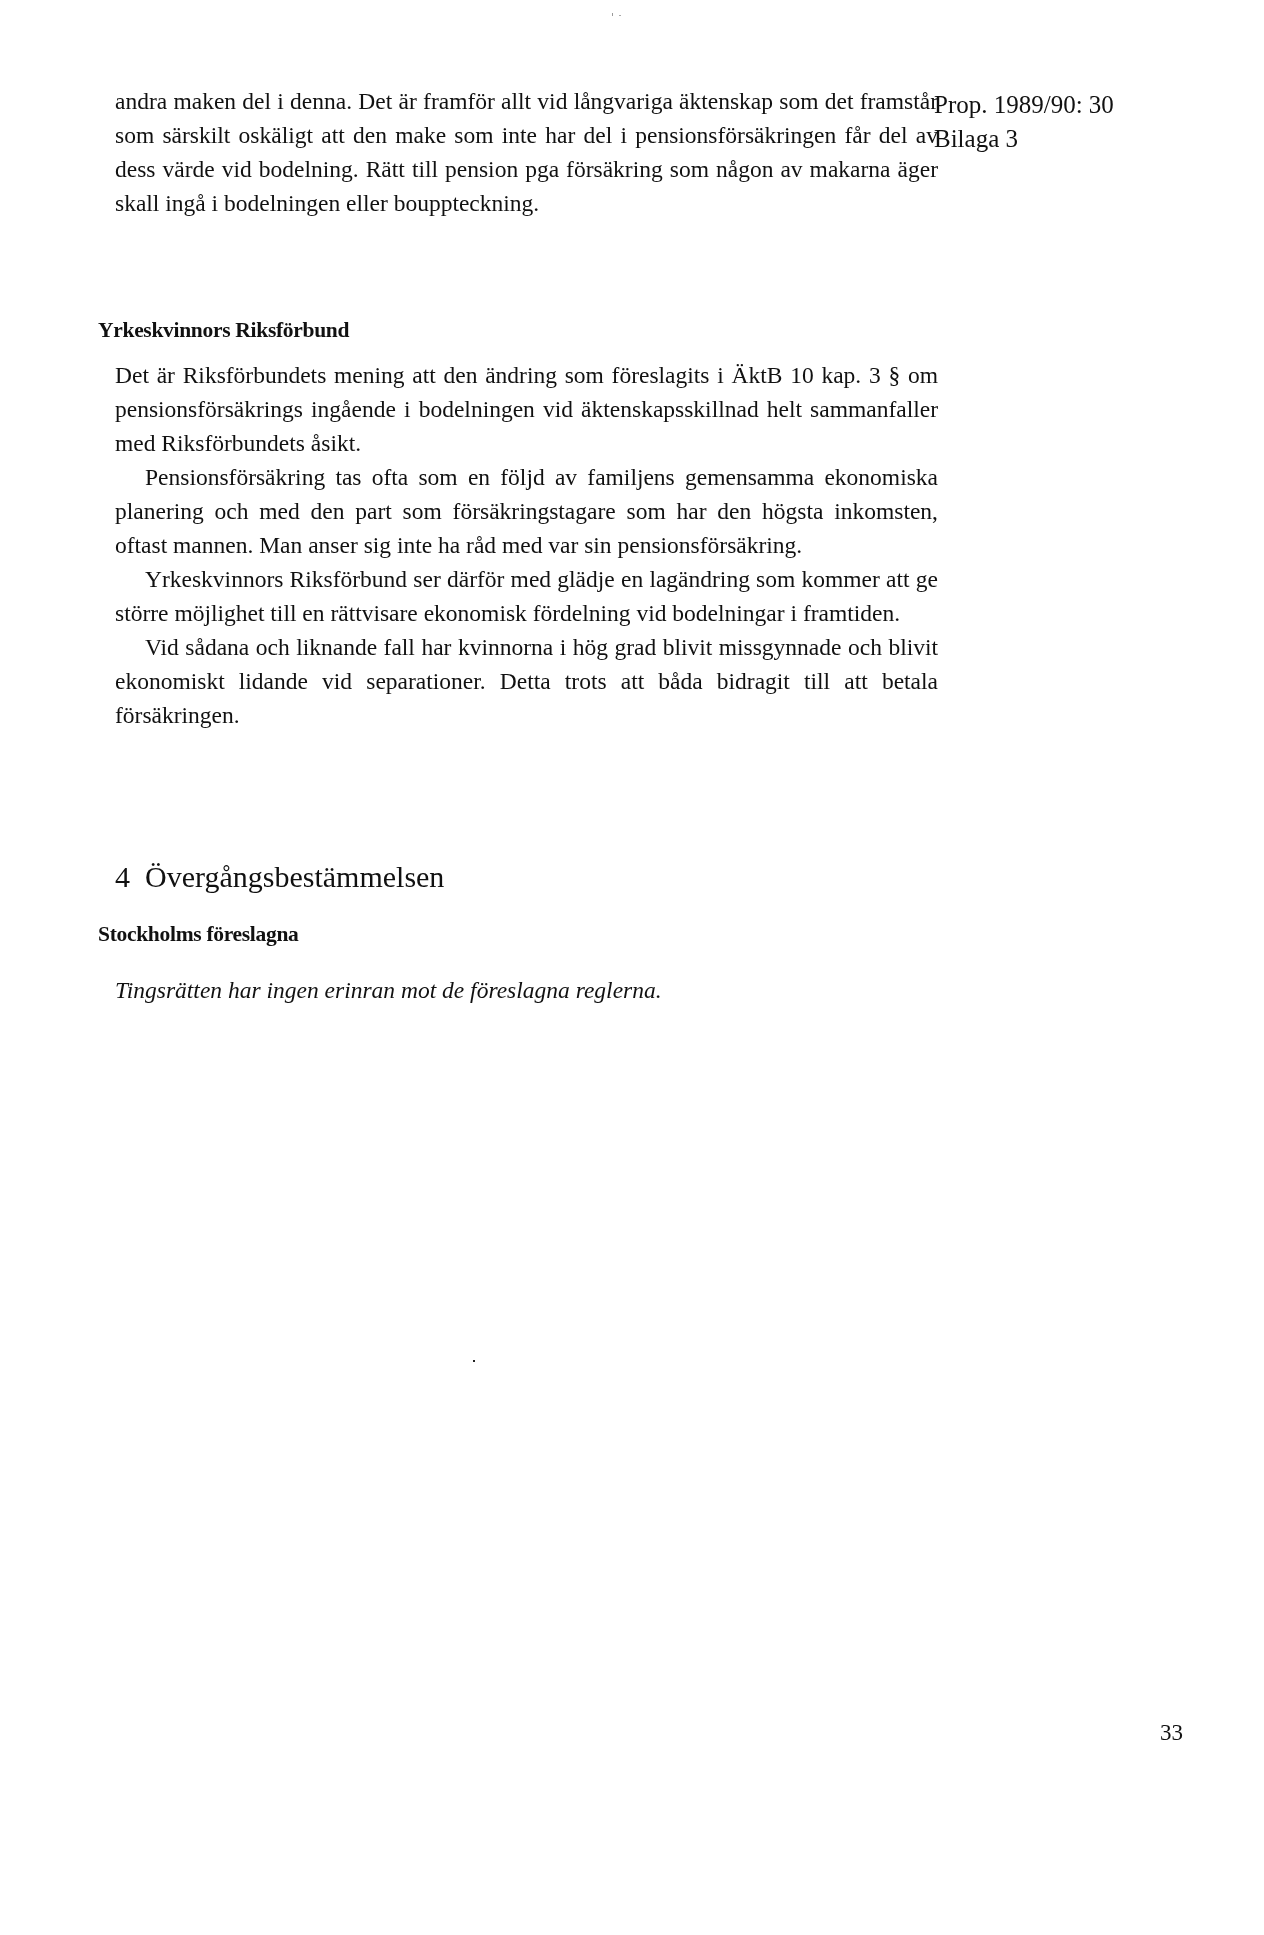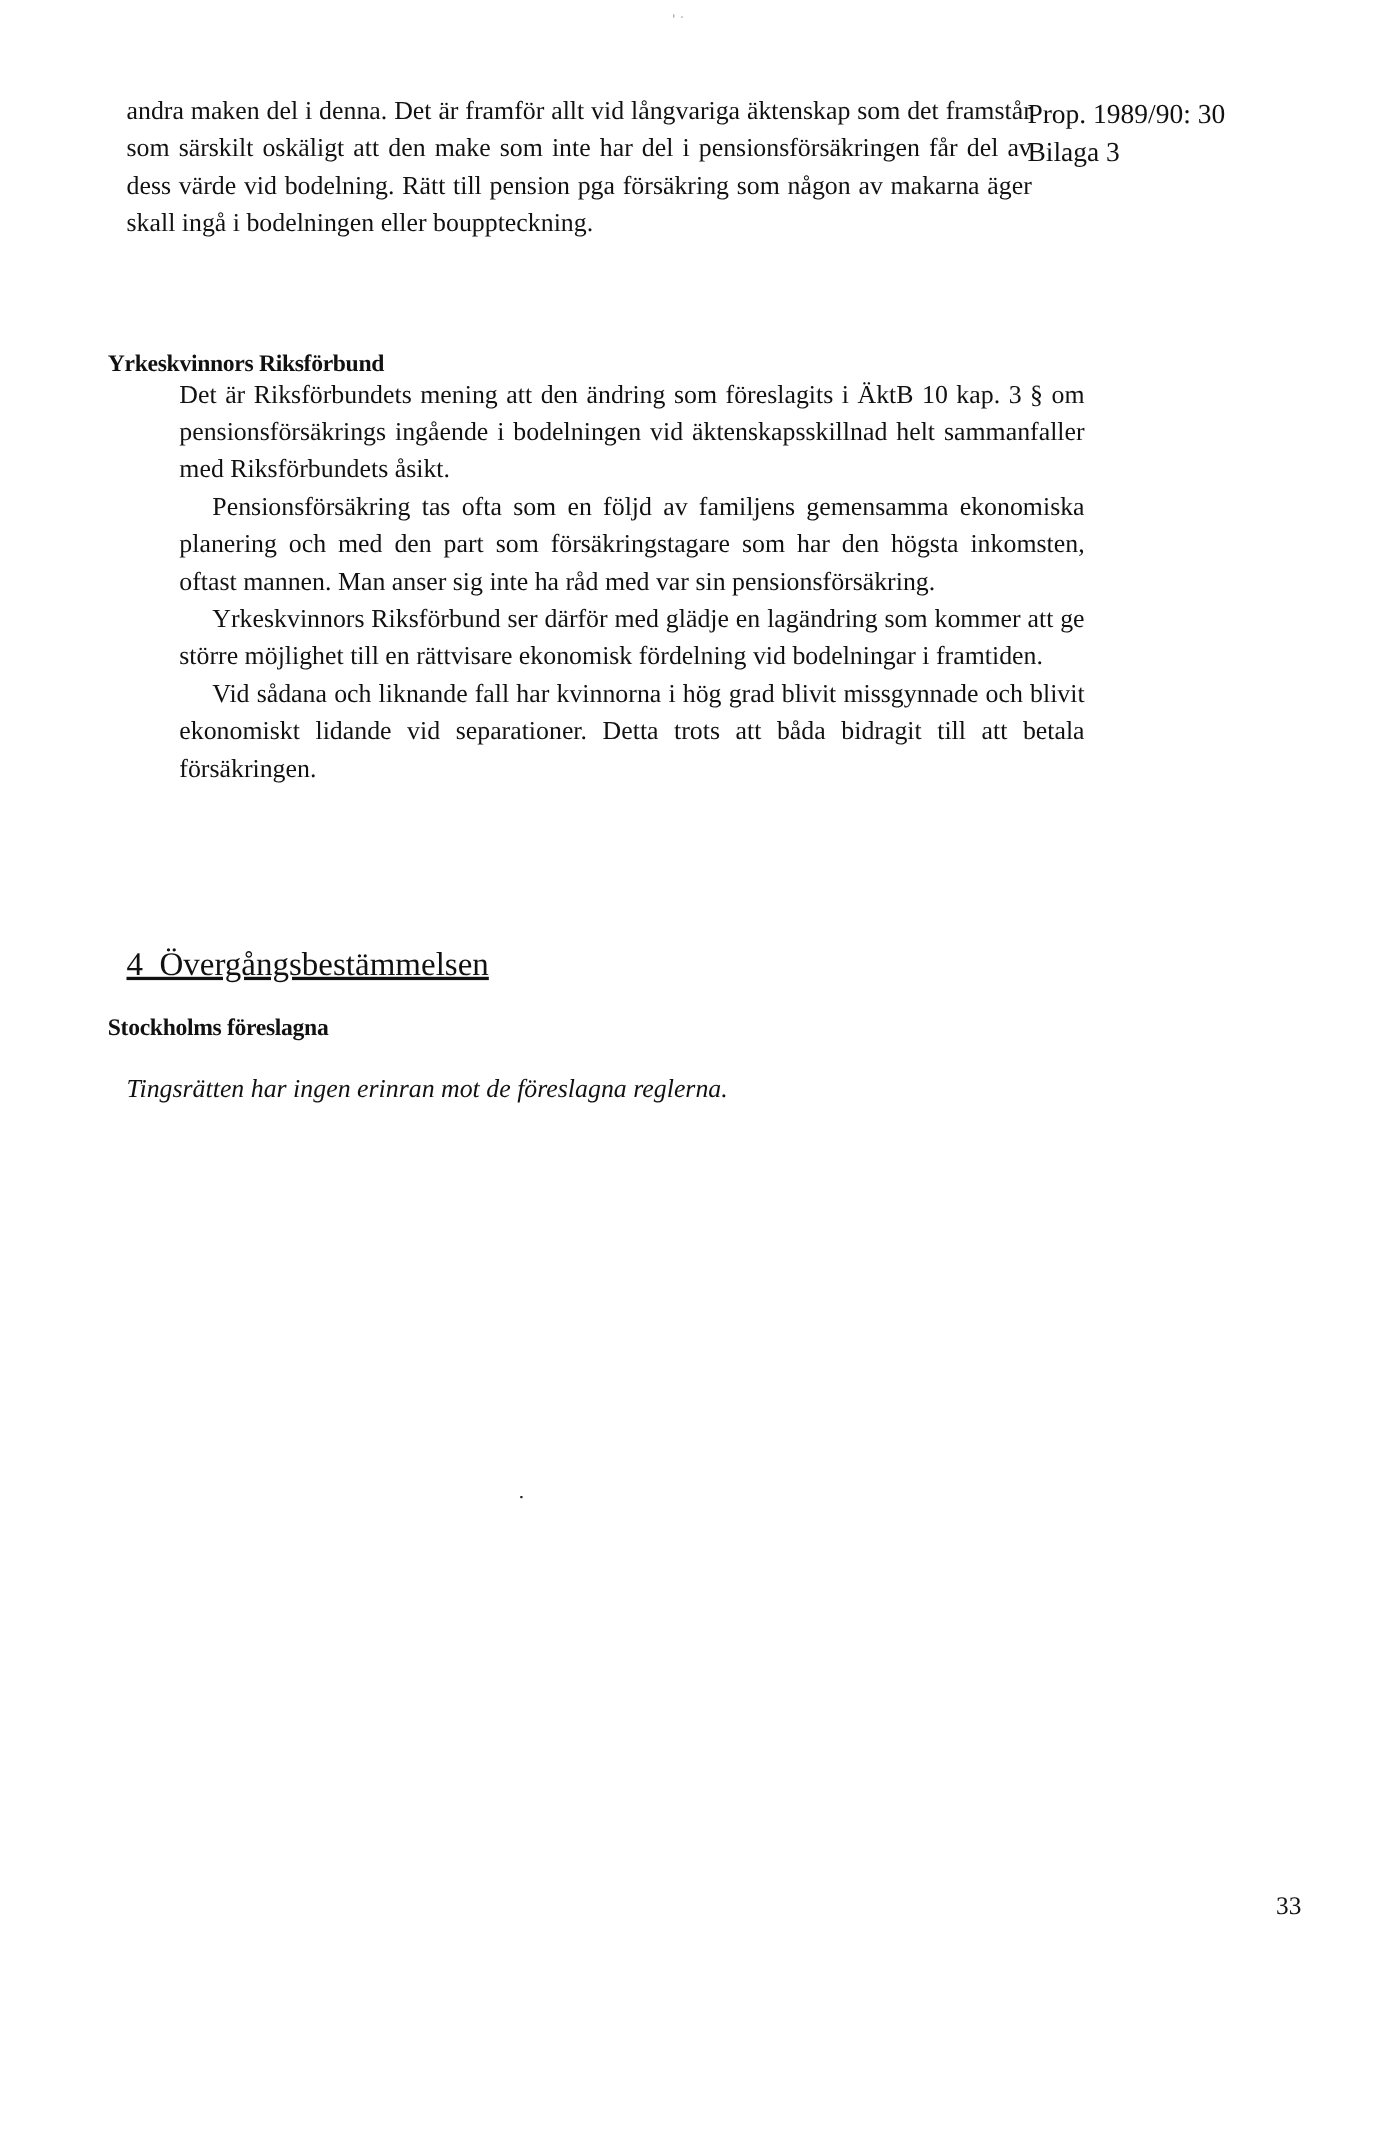--- a/index.html
+++ b/index.html
@@ -42,21 +42,21 @@
     }
 
     .section-h {
       position: absolute;
       left: 98px;
       font-weight: bold;
       font-size: 21.5px;
       letter-spacing: -0.3px;
     }
     #h-yrk { top: 318px; }
-    #block-yrk { top: 342px; margin-left: 48px; }
+    #block-yrk { top: 358px; }
 
     .chapter-h {
       position: absolute;
       left: 115px;
       top: 860px;
       font-size: 30px;
       font-weight: normal;
     }
     #h-sth { top: 922px; }
     #block-sth { top: 973px; font-style: italic; }
@@ -95,21 +95,21 @@
 
   <div class="section-h" id="h-yrk">Yrkeskvinnors Riksförbund</div>
 
   <div class="body-col" id="block-yrk">
     <p>Det är Riksförbundets mening att den ändring som föreslagits i ÄktB 10 kap. 3 § om pensionsförsäkrings ingående i bodelningen vid äktenskapsskillnad helt sammanfaller med Riksförbundets åsikt.</p>
     <p class="indent">Pensionsförsäkring tas ofta som en följd av familjens gemensamma ekonomiska planering och med den part som försäkringstagare som har den högsta inkomsten, oftast mannen. Man anser sig inte ha råd med var sin pensionsförsäkring.</p>
     <p class="indent">Yrkeskvinnors Riksförbund ser därför med glädje en lagändring som kommer att ge större möjlighet till en rättvisare ekonomisk fördelning vid bodelningar i framtiden.</p>
     <p class="indent">Vid sådana och liknande fall har kvinnorna i hög grad blivit missgynnade och blivit ekonomiskt lidande vid separationer. Detta trots att båda bidragit till att betala försäkringen.</p>
   </div>
 
-  <div class="chapter-h" style="white-space: pre; text-decoration: underline;">4  Övergångsbestämmelsen</div>
+  <div class="chapter-h" style="white-space: pre;">4  Övergångsbestämmelsen</div>
 
   <div class="section-h" id="h-sth">Stockholms föreslagna</div>
 
   <div class="body-col" id="block-sth">
     <p>Tingsrätten har ingen erinran mot de föreslagna reglerna.</p>
   </div>
 
   <div class="scan-mark" id="mark-mid"></div>
 
   <div class="page-number">33</div>

